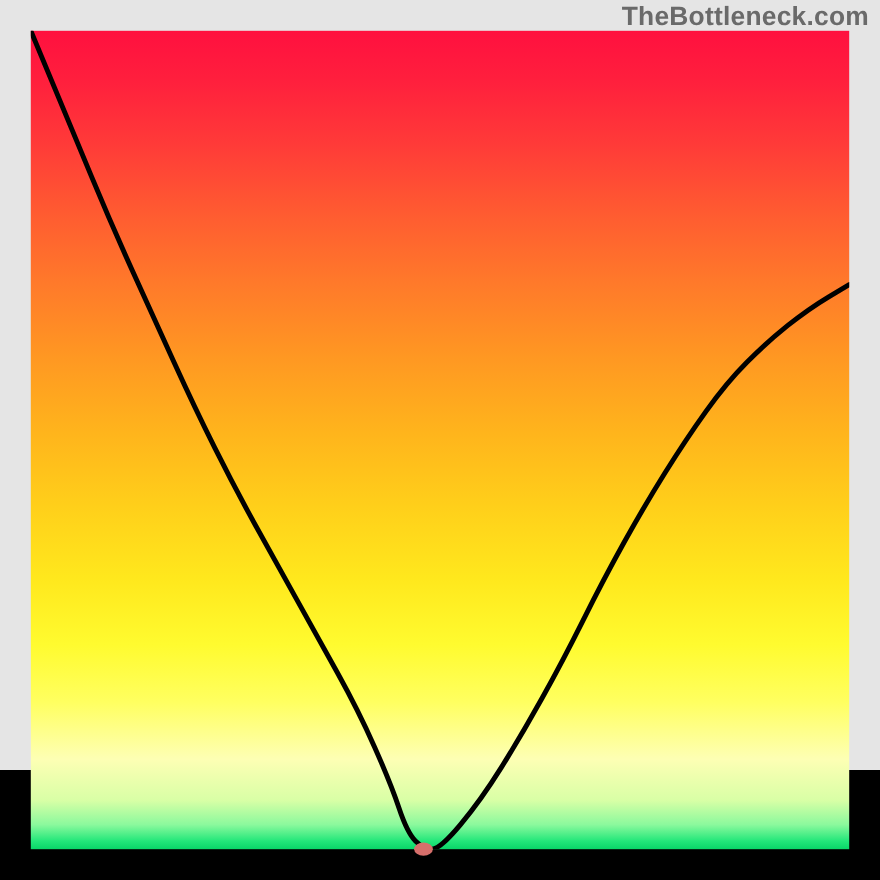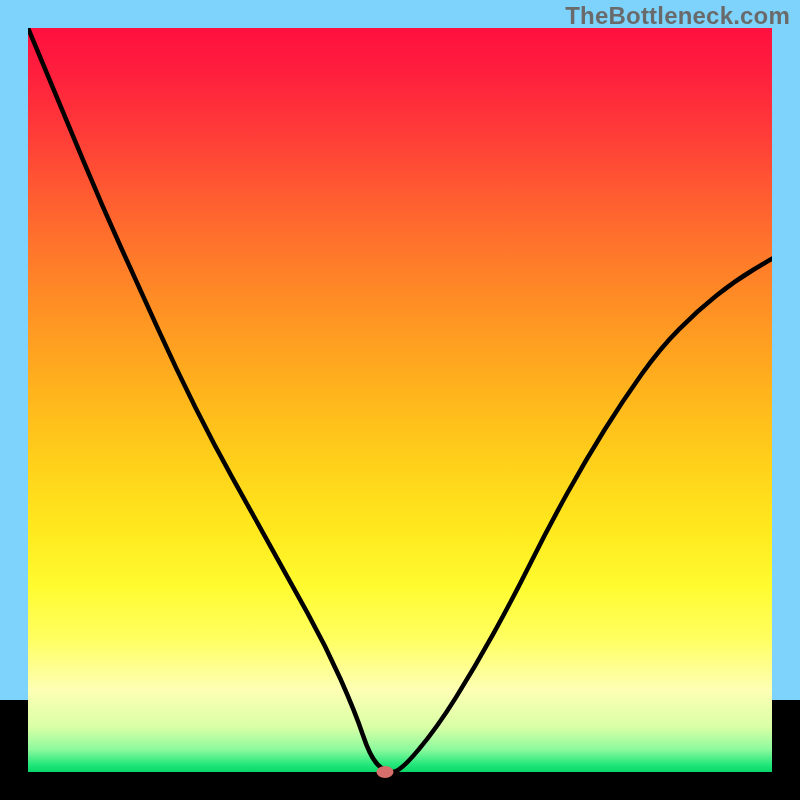--- a/index.html
+++ b/index.html
@@ -8,21 +8,21 @@
     width: 800px;
     height: 800px;
     background: #000;
     font-family: Arial, Helvetica, sans-serif;
     overflow: hidden;
   }
   .frame {
     position: relative;
     width: 800px;
     height: 700px;
-    background: #7dd3fc;
+    background: #e5e5e5;
   }
   .watermark {
     position: absolute;
     top: 2px;
     right: 10px;
     color: #6a6a6a;
     font-size: 24px;
     font-weight: 600;
     letter-spacing: 0.2px;
     z-index: 10;

